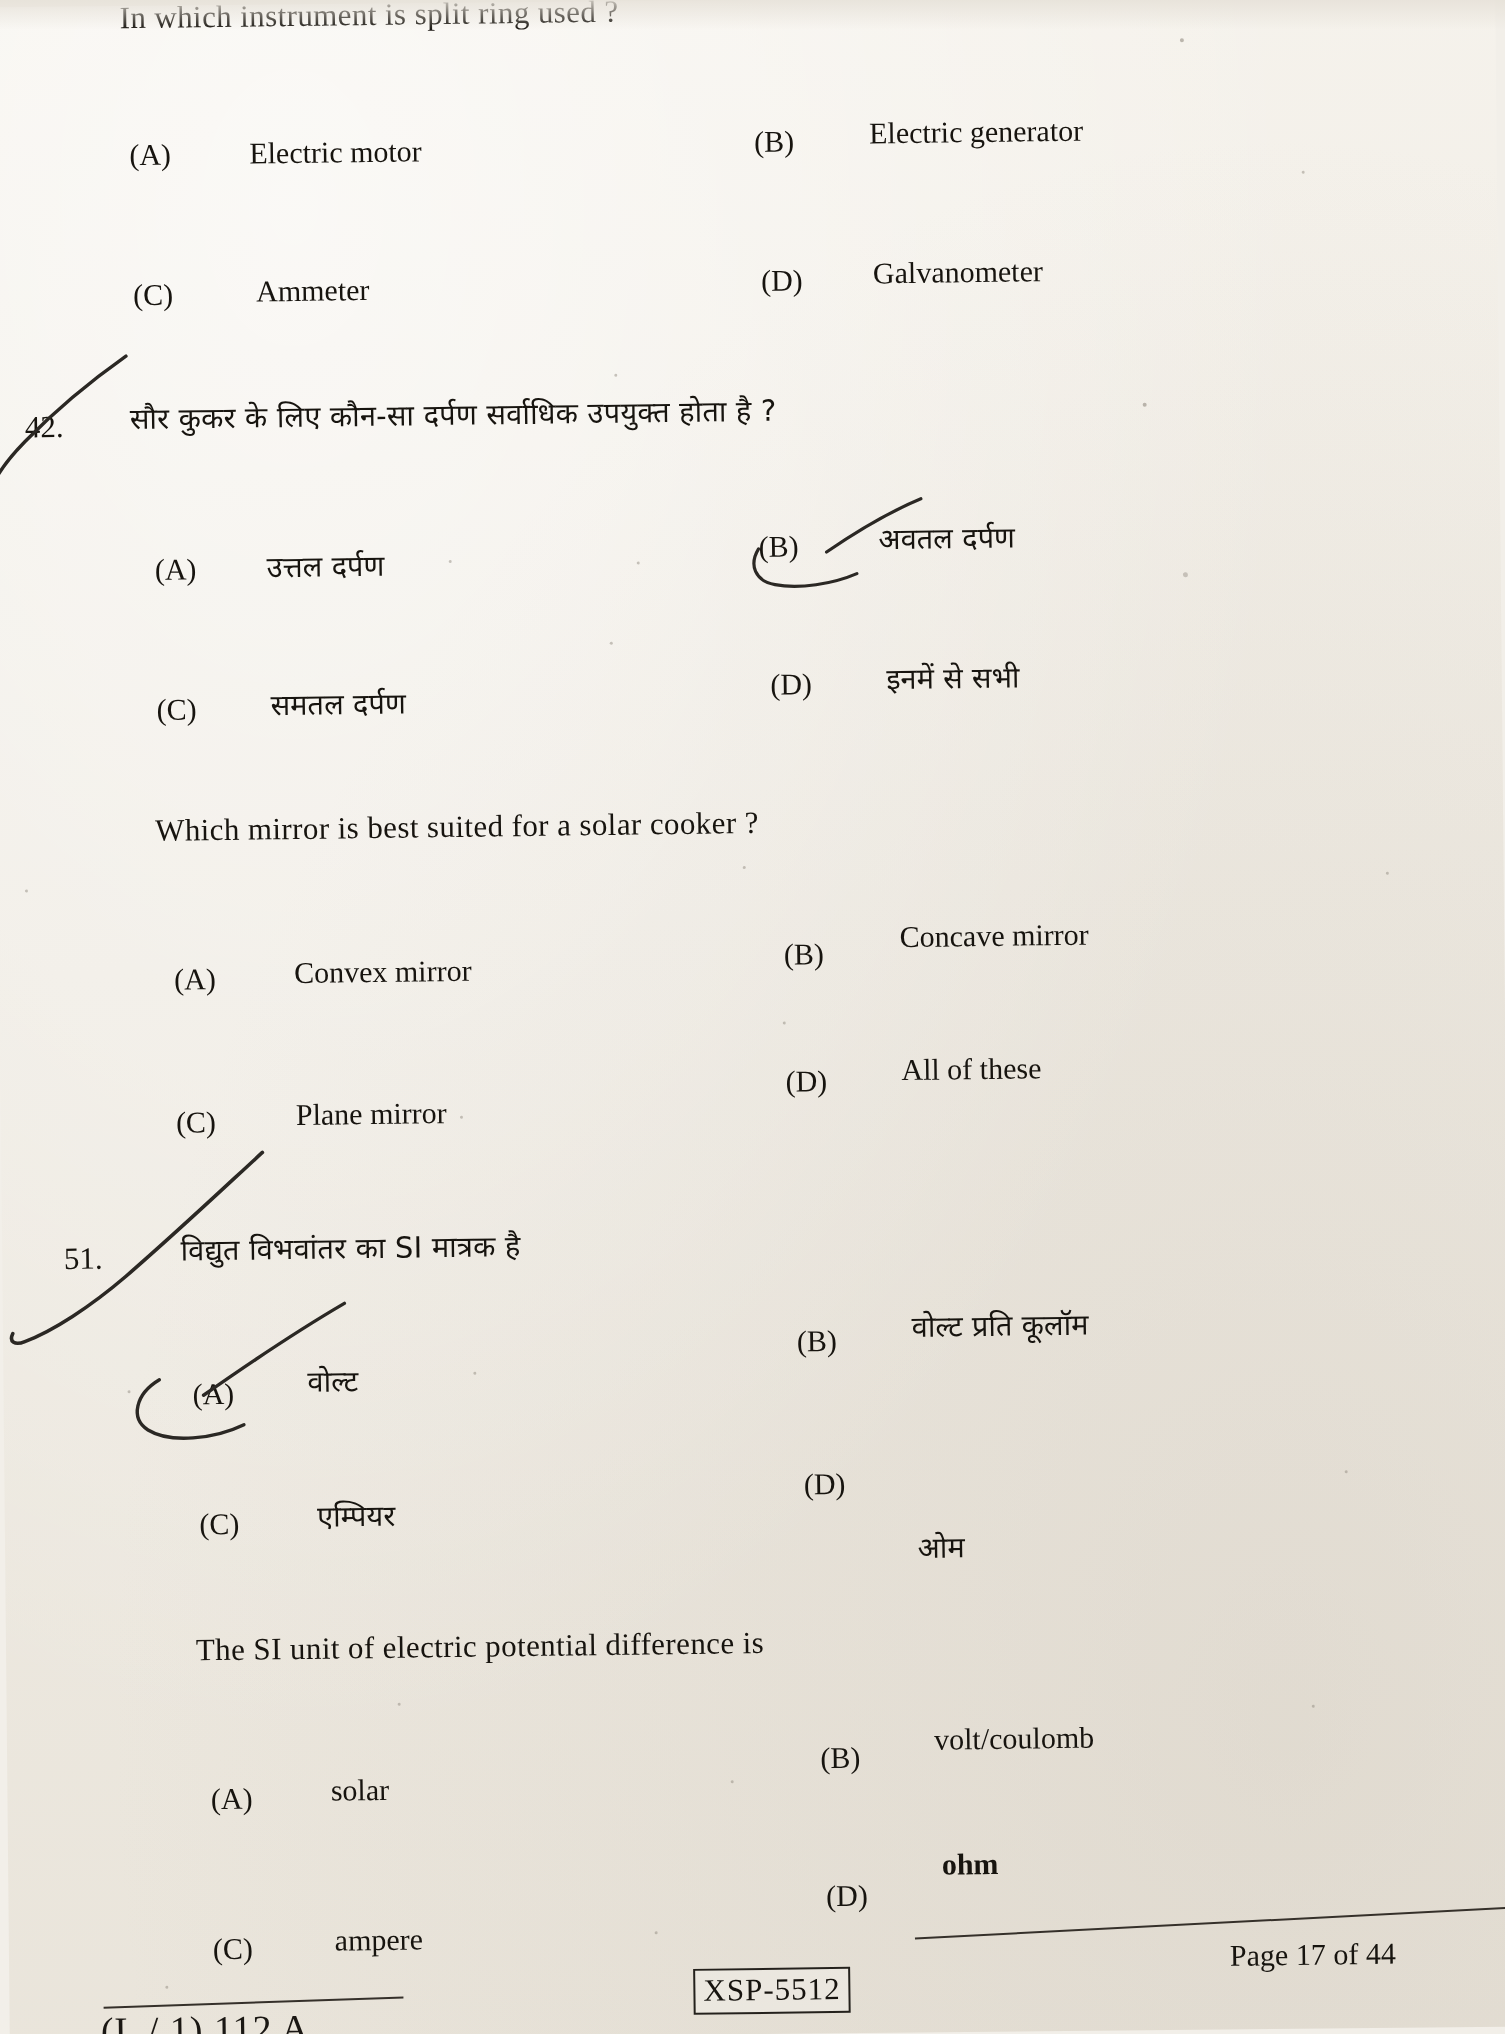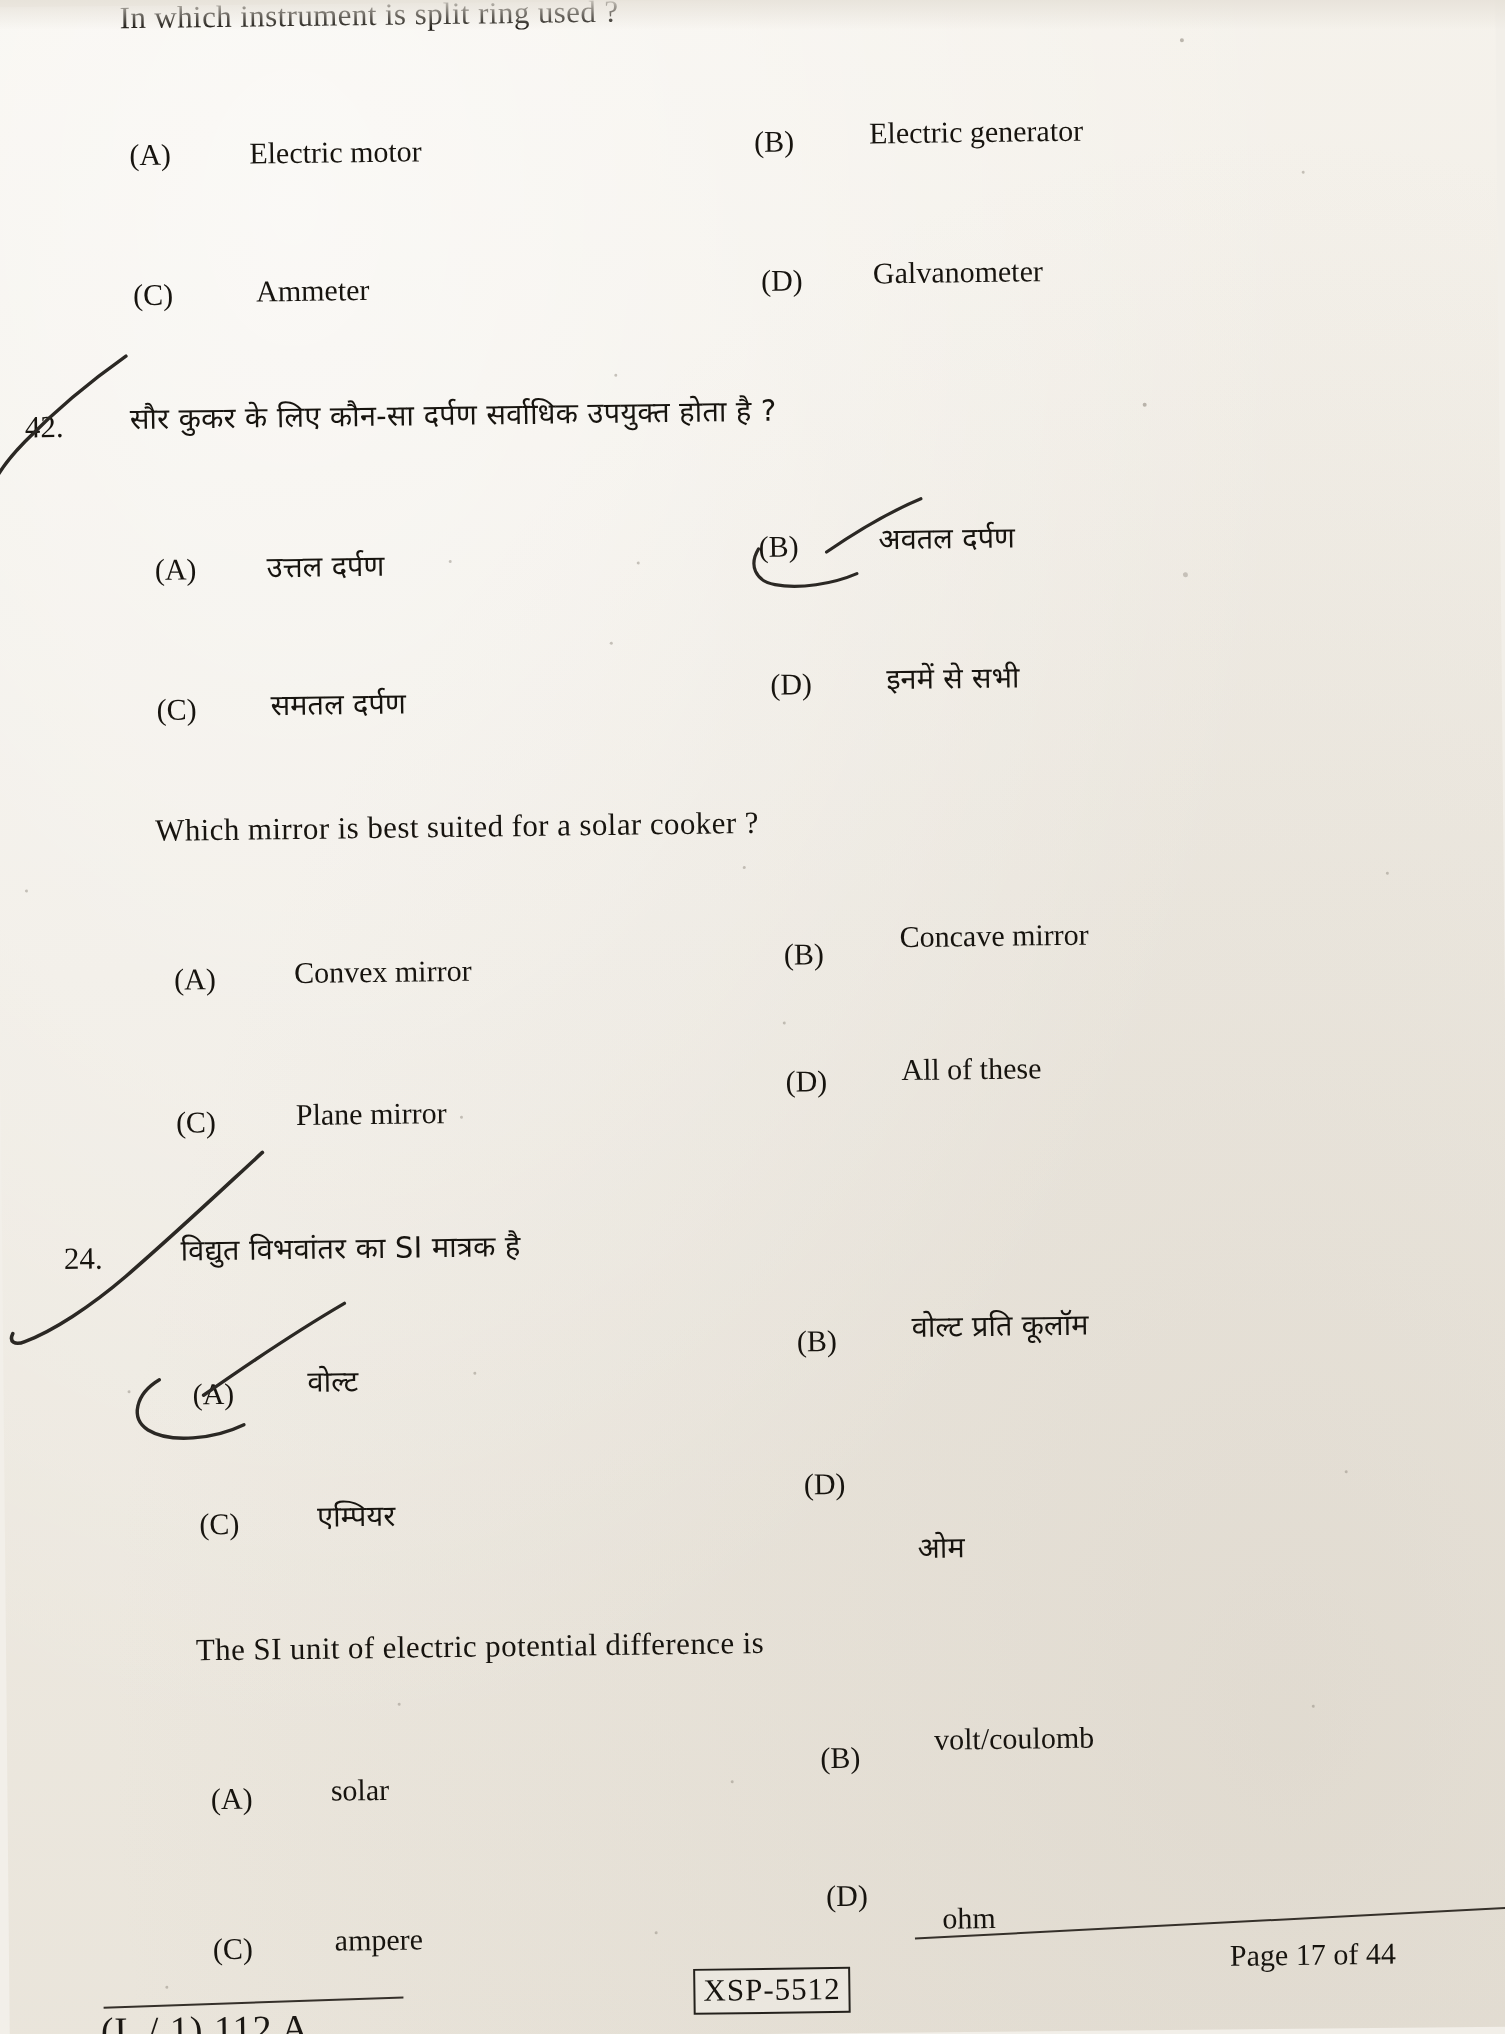--- a/index.html
+++ b/index.html
@@ -170,21 +170,21 @@
 
   <div class="opt-lab" style="left:782px; top:938px;">(B)</div>
   <div class="opt-txt-en" style="left:898px; top:922px;">Concave mirror</div>
 
   <div class="opt-lab" style="left:172px; top:1098px;">(C)</div>
   <div class="opt-txt-en" style="left:292px; top:1092px;">Plane mirror</div>
 
   <div class="opt-lab" style="left:782px; top:1065px;">(D)</div>
   <div class="opt-txt-en" style="left:898px; top:1055px;">All of these</div>
 
-  <div class="qnum" style="left:58px; top:1232px;">24.</div>
+  <div class="qnum" style="left:58px; top:1232px;">51.</div>
   <div class="q-hi" style="left:175px; top:1222px;">विद्युत विभवांतर का SI मात्रक है</div>
 
   <div class="opt-lab" style="left:185px; top:1370px;">(A)</div>
   <div class="opt-txt-hi" style="left:300px; top:1355px;">वोल्ट</div>
 
   <div class="opt-lab" style="left:790px; top:1325px;">(B)</div>
   <div class="opt-txt-hi" style="left:905px; top:1308px;">वोल्ट प्रति कूलॉम</div>
 
   <div class="opt-lab" style="left:190px; top:1500px;">(C)</div>
   <div class="opt-txt-hi" style="left:308px; top:1490px;">एम्पियर</div>
@@ -197,21 +197,21 @@
   <div class="opt-lab" style="left:198px; top:1775px;">(A)</div>
   <div class="opt-txt-en" style="left:318px; top:1768px;">solar</div>
 
   <div class="opt-lab" style="left:808px; top:1742px;">(B)</div>
   <div class="opt-txt-en" style="left:922px; top:1725px;">volt/coulomb</div>
 
   <div class="opt-lab" style="left:198px; top:1925px;">(C)</div>
   <div class="opt-txt-en" style="left:320px; top:1918px;">ampere</div>
 
   <div class="opt-lab" style="left:812px; top:1880px;">(D)</div>
-  <div class="opt-txt-en" style="left:928px; top:1904px;">ohm</div>
+  <div class="opt-txt-en" style="left:928px; top:1850px;font-weight:bold;">ohm</div>
 
   <div class="footer-page" style="left:1215px; top:1945px;">Page 17 of 44</div>
 
   <div class="code-box" style="left:678px; top:1968px;">XSP-5512</div>
 
   <div class="bottom-code" style="left:85px; top:2000px;">(L / 1) 112 A</div>
 
   <div class="rule" style="left:900px; top:1928px; width:600px; transform:rotate(-2.2deg);"></div>
   <div class="rule" style="left:88px; top:1995px; width:300px; transform:rotate(-1.2deg);"></div>
 

